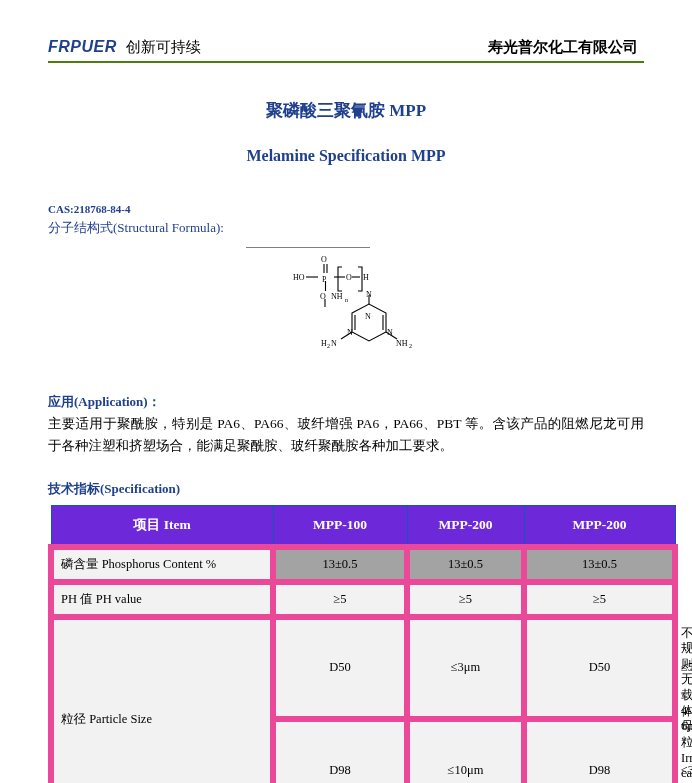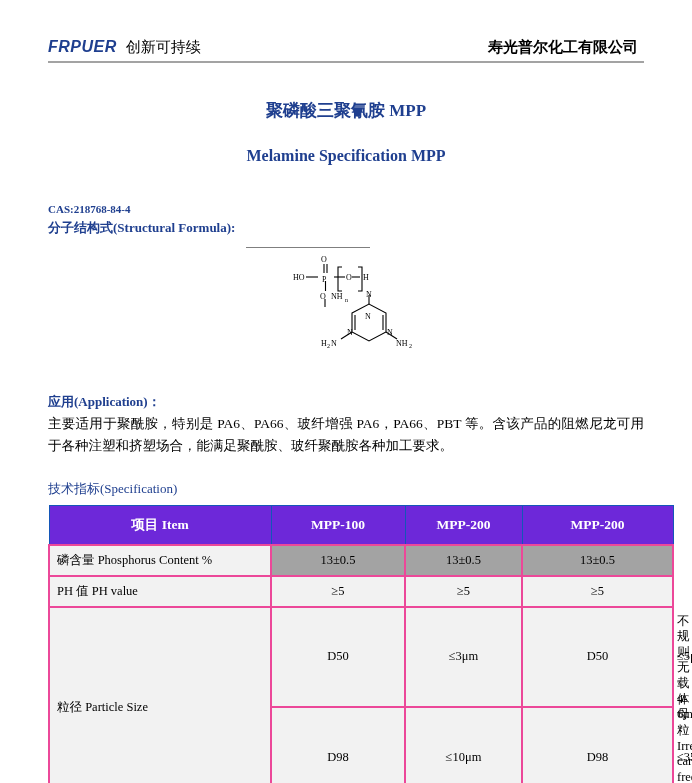--- a/index.html
+++ b/index.html
@@ -20,21 +20,21 @@
     height: 783px;
     box-sizing: border-box;
     padding: 38px 48px 0 48px;
   }
 
   
   .header {
     display: flex;
     align-items: flex-end;
     justify-content: space-between;
-    border-bottom: 2px solid #a3a3a3;
+    border-bottom: 2px solid #4d7c0f;
     padding-bottom: 4px;
   }
   .brand {
     display: flex;
     align-items: baseline;
     gap: 9px;
   }
   .brand-logo {
     font-family: "Liberation Sans", sans-serif;
     font-weight: bold;
@@ -72,21 +72,21 @@
 
   
   .cas {
     font-size: 11px;
     font-weight: bold;
     color: #1f3f8f;
     margin-top: 38px;
   }
   .formula-label {
     font-size: 13px;
-    font-weight: bold;
+    font-weight: normal;
     color: #1f3f8f;
     margin-top: 4px;
   }
 
   
   .structure {
     display: flex;
     justify-content: center;
     margin-top: 10px;
   }
@@ -100,35 +100,35 @@
   }
   .app-body {
     font-size: 13.5px;
     line-height: 1.65;
     margin-top: 2px;
     text-align: justify;
   }
 
   .spec-head {
     font-size: 13px;
-    font-weight: normal;
+    font-weight: bold;
     color: #1f3f8f;
     margin-top: 22px;
     margin-bottom: 7px;
   }
 
   
   table.spec {
     border-collapse: collapse;
     width: 596px;
     table-layout: fixed;
     font-size: 12.5px;
   }
   table.spec th, table.spec td {
-    border: 2px solid #ec4899;
+    border: 6px solid #ec4899;
     text-align: center;
     vertical-align: middle;
     padding: 6px 3px;
   }
   table.spec thead th {
     background: #6d28d9;
     color: #ffffff;
     font-weight: bold;
     font-size: 13.5px;
     border: 1px solid #1456b8;

